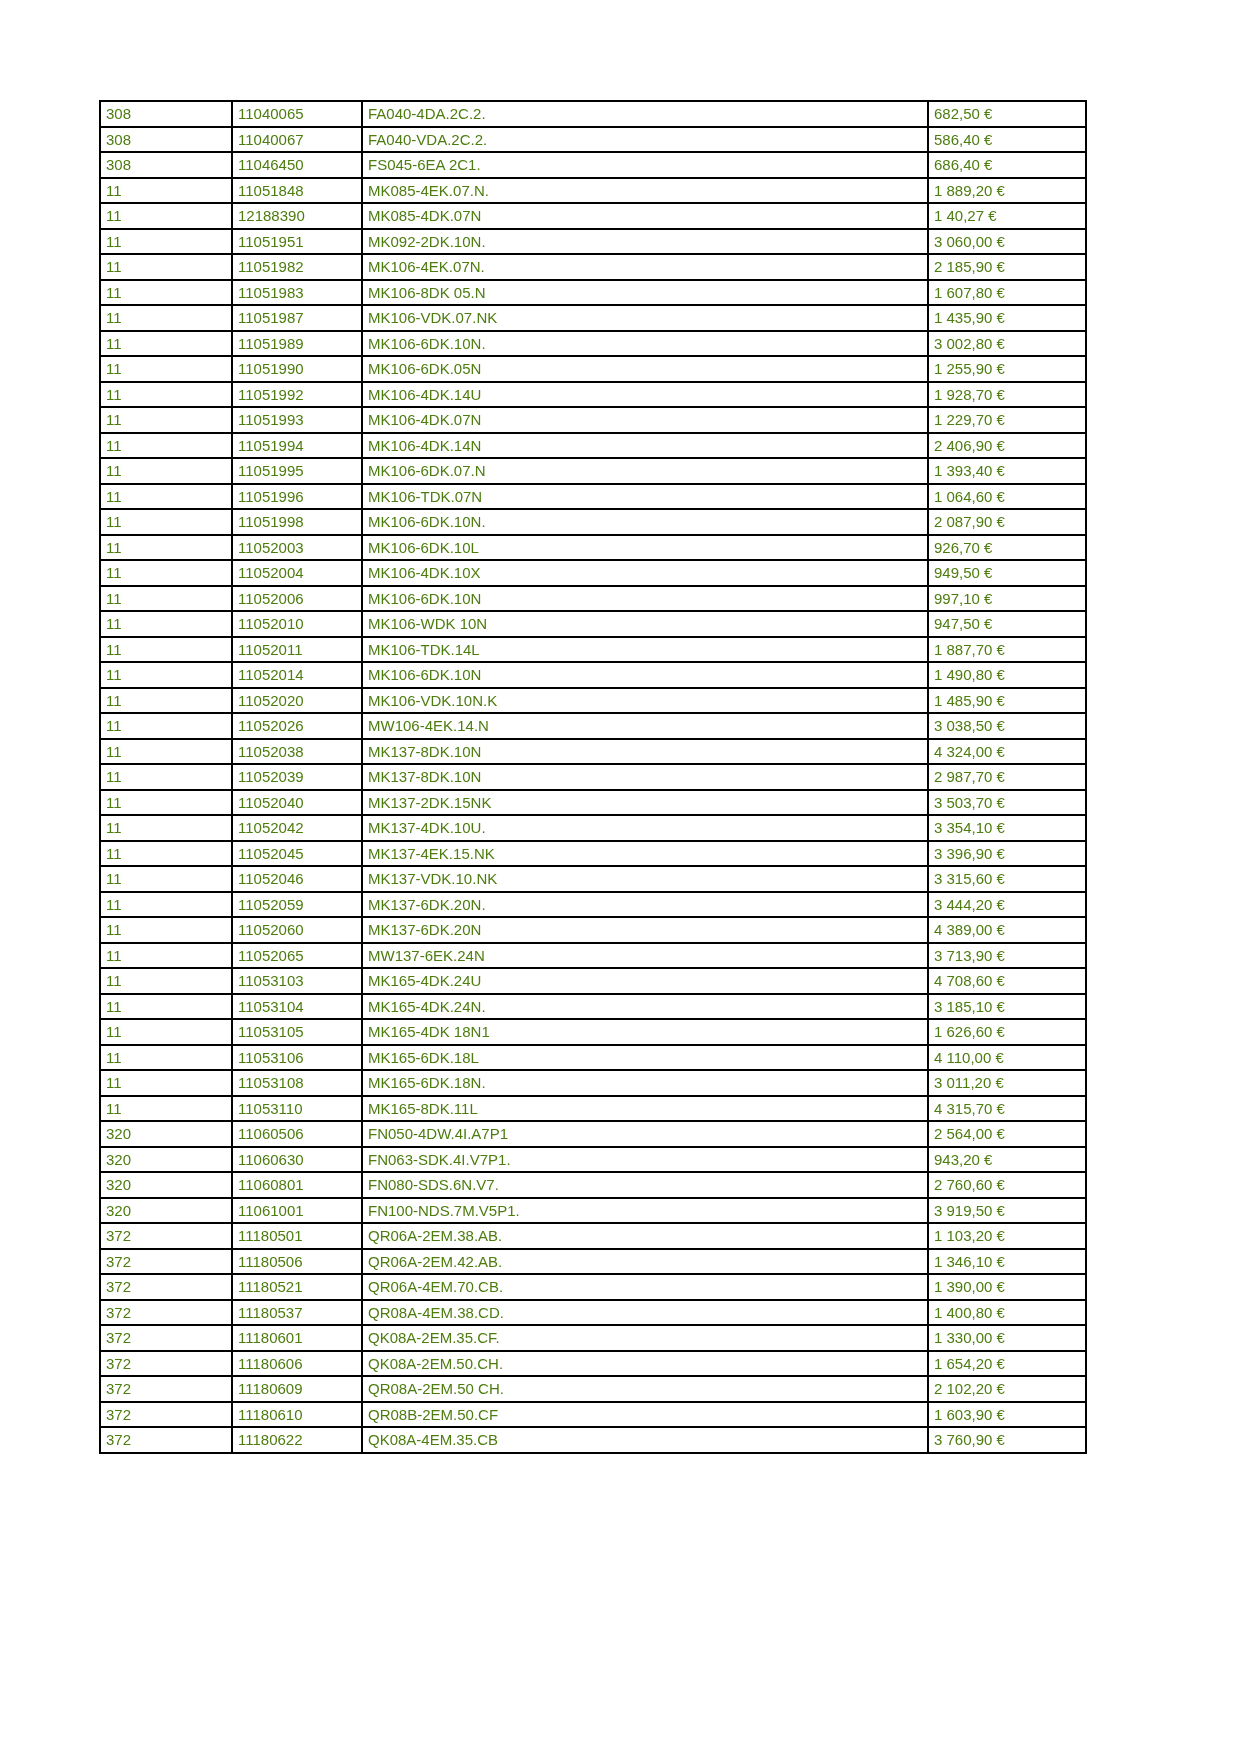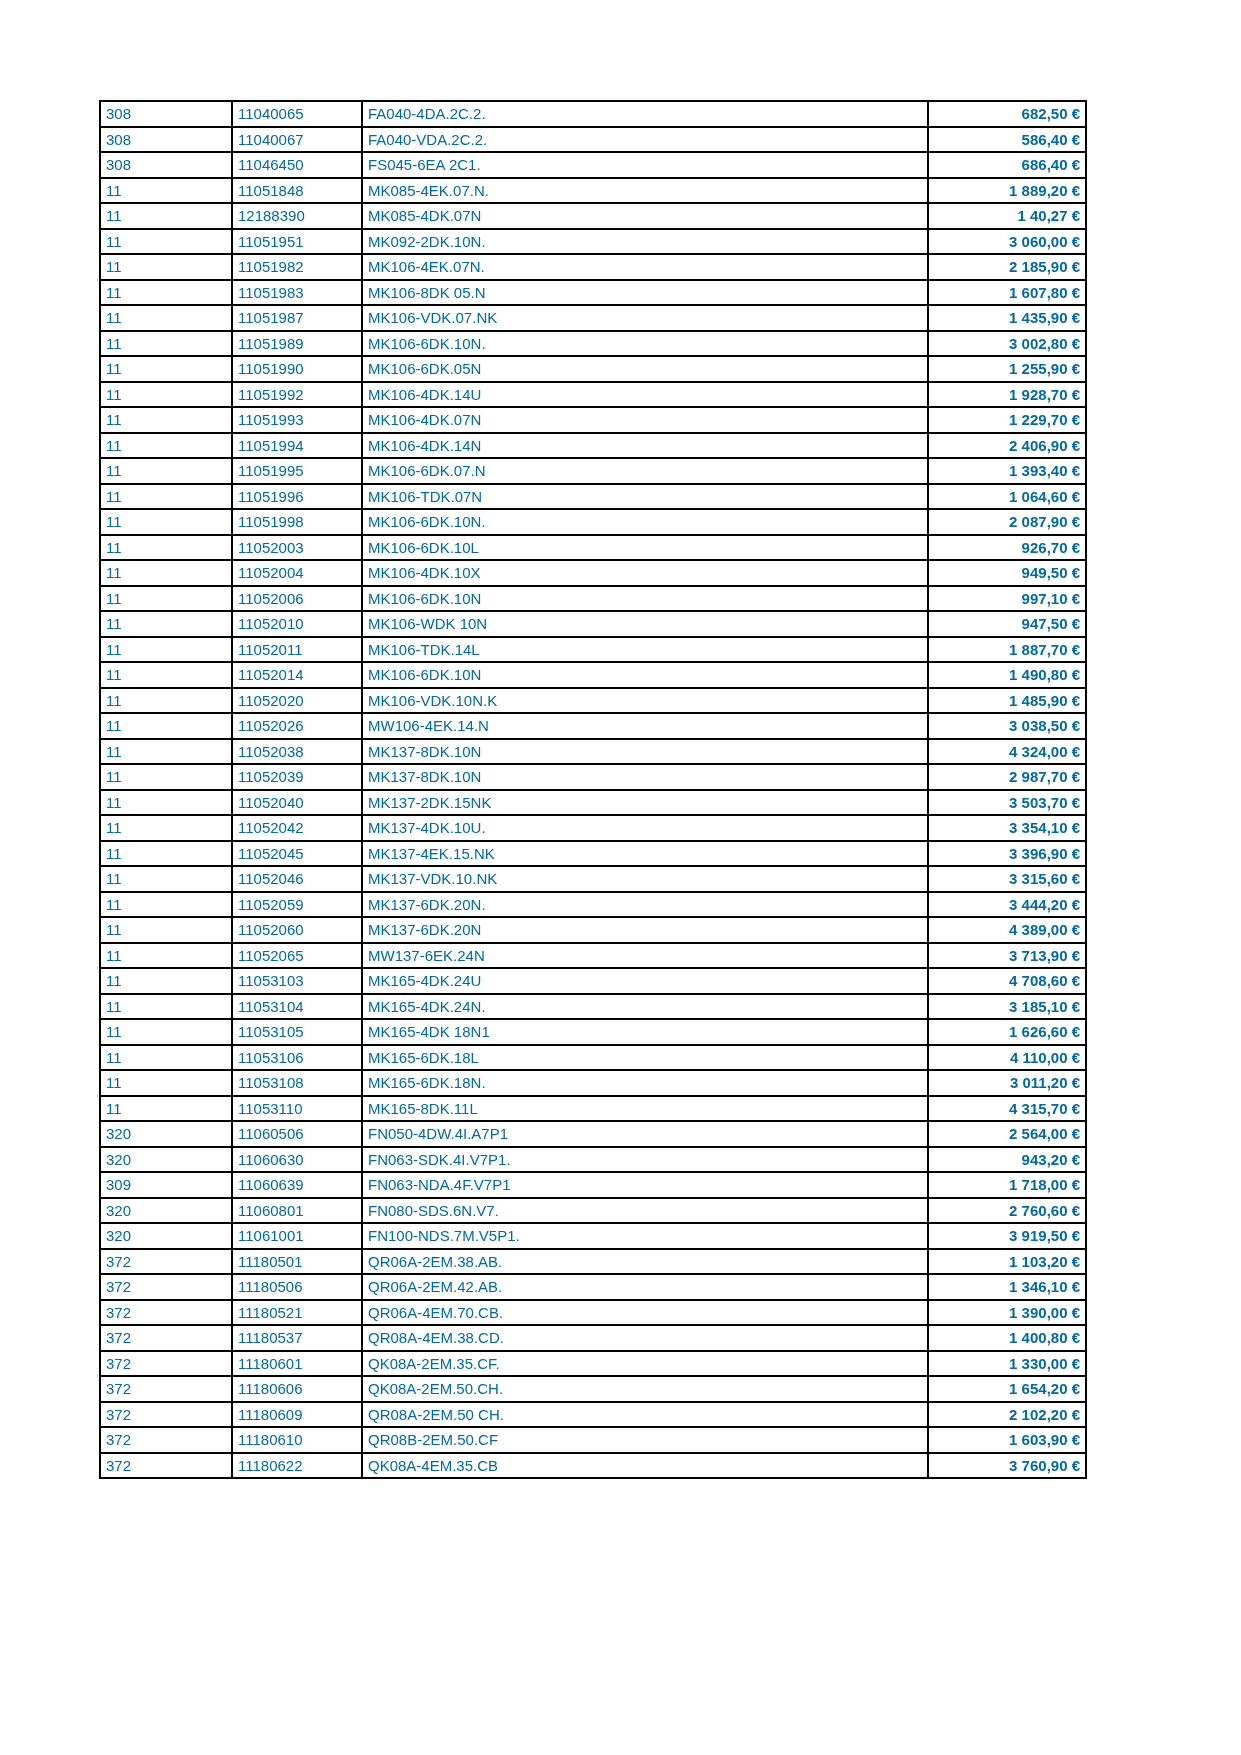--- a/index.html
+++ b/index.html
@@ -6,21 +6,21 @@
     margin: 0;
     padding: 0;
     background: #ffffff;
   }
   .page {
     position: relative;
     width: 1241px;
     height: 1755px;
     background: #ffffff;
     font-family: "Liberation Sans", sans-serif;
-    color: #0369a1;
+    color: #4d7c0f;
   }
   table.price-table {
     position: absolute;
     left: 99px;
     top: 100px;
     border-collapse: collapse;
     table-layout: fixed;
   }
   table.price-table td {
     border: 2px solid #000000;
@@ -29,21 +29,21 @@
     font-size: 15px;
     line-height: 1;
     white-space: nowrap;
     overflow: hidden;
     vertical-align: middle;
     background: #ffffff;
   }
   td.col-group   { width: 120px; text-align: left; }
   td.col-article { width: 118px; text-align: left; padding-right: 26px; }
   td.col-model   { width: 554px; text-align: left; }
-  td.col-price   { width: 146px; text-align: right; padding-right: 36px; font-weight: bold; }
+  td.col-price   { width: 146px; text-align: left; padding-right: 36px; font-weight: normal; }
 </style>
 </head>
 <body>
 
 <div class="page">
   <table class="price-table">
     <tbody id="price-table-body">
         <tr>
           <td class="col-group">308</td>
           <td class="col-article">11040065</td>
@@ -290,26 +290,20 @@
           <td class="col-model">FN050-4DW.4I.A7P1</td>
           <td class="col-price">2 564,00 €</td>
         </tr>
         <tr>
           <td class="col-group">320</td>
           <td class="col-article">11060630</td>
           <td class="col-model">FN063-SDK.4I.V7P1.</td>
           <td class="col-price">943,20 €</td>
         </tr>
         <tr>
-          <td class="col-group">309</td>
-          <td class="col-article">11060639</td>
-          <td class="col-model">FN063-NDA.4F.V7P1</td>
-          <td class="col-price">1 718,00 €</td>
-        </tr>
-        <tr>
           <td class="col-group">320</td>
           <td class="col-article">11060801</td>
           <td class="col-model">FN080-SDS.6N.V7.</td>
           <td class="col-price">2 760,60 €</td>
         </tr>
         <tr>
           <td class="col-group">320</td>
           <td class="col-article">11061001</td>
           <td class="col-model">FN100-NDS.7M.V5P1.</td>
           <td class="col-price">3 919,50 €</td>

